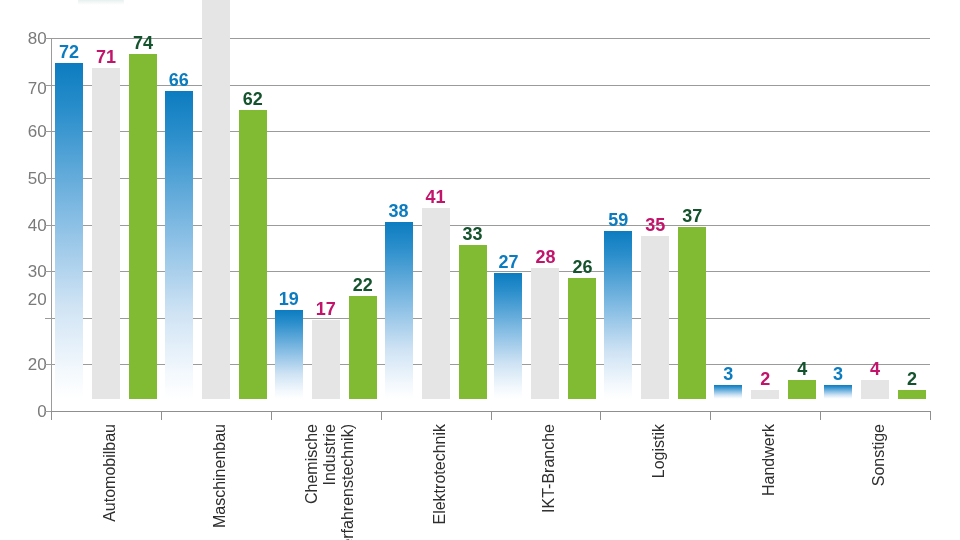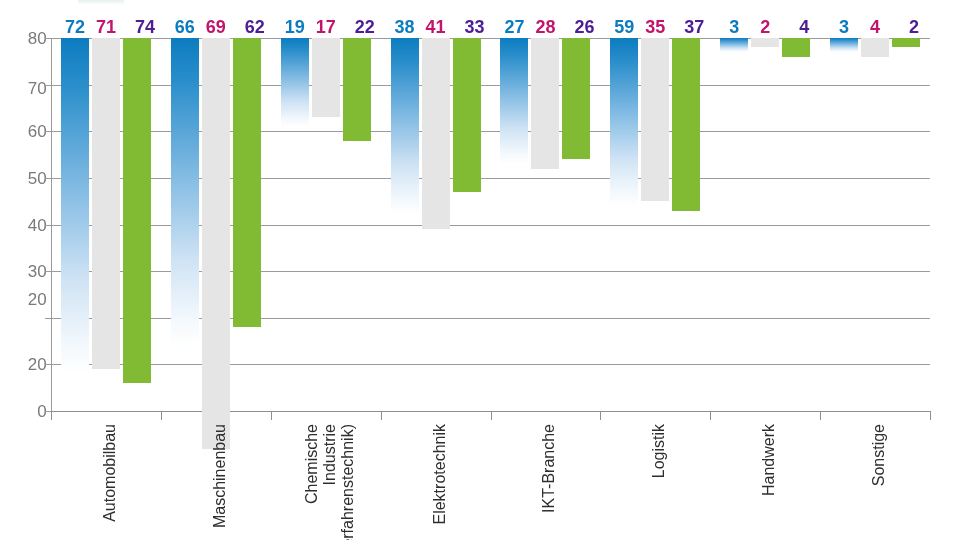--- a/index.html
+++ b/index.html
@@ -91,27 +91,28 @@
     width: 879px;
     height: 373px;
   }
   .group {
     position: absolute;
     bottom: 0;
     height: 373px;
   }
   .bars {
     position: absolute;
-    bottom: 0;
+    bottom: 12px;
     left: 0;
     right: 0;
     height: 373px;
     display: flex;
+    align-items: flex-end;
     justify-content: center;
-    gap: 3px;
+    gap: 9px;
   }
   .bar {
     position: relative;
     width: 28px;
   }
   .bar.blue {
     background: linear-gradient(to bottom, #0c7cc0 0%, #2a8ecb 14%, #86bde4 46%, #cfe3f4 72%, #f4f9fd 92%, #ffffff 100%);
   }
   .bar.magenta { background: #e5e5e5; }
   .bar.green   { background: #80bb33; }
@@ -122,21 +123,21 @@
     transform: translateX(-50%);
     bottom: 100%;
     margin-bottom: 2px;
     font-size: 18px;
     font-weight: bold;
     line-height: 1;
     white-space: nowrap;
   }
   .bar.blue    .bar-value { color: #0c7cc0; }
   .bar.magenta .bar-value { color: #c2146b; }
-  .bar.green   .bar-value { color: #4c1d95; margin-left: 8px; }
+  .bar.green   .bar-value { color: #14532d; }
 
   
   .x-sep {
     position: absolute;
     top: 411px;
     width: 1px;
     height: 9px;
     background: #8f8f8f;
   }
   .x-label {

